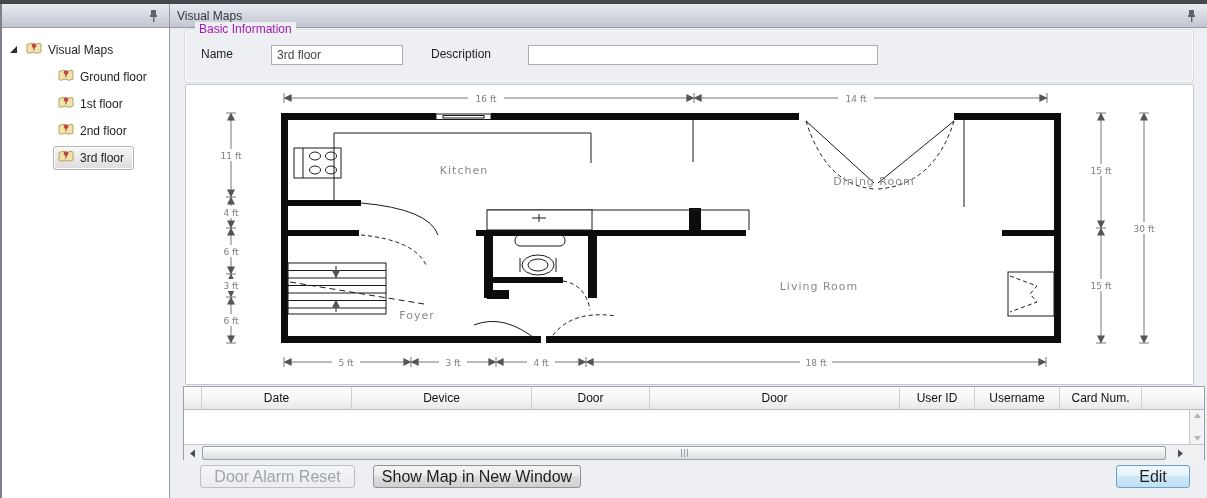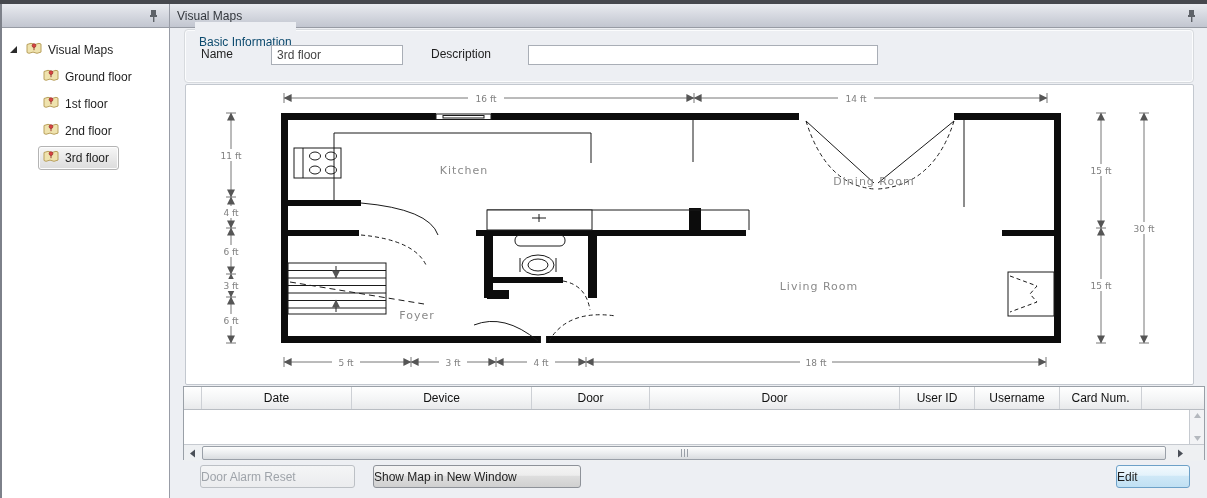--- a/index.html
+++ b/index.html
@@ -12,33 +12,33 @@
        background:linear-gradient(#e9ebf0,#d3d6de 55%,#c2c6d0);
        border-bottom:1px solid #979ba4;}
   .hdr .title{padding-left:7px;color:#33373d;}
   .pin{margin-left:auto;margin-right:10px;display:flex;align-items:center;cursor:pointer;}
   
   .sidebar{position:absolute;left:0;top:4px;bottom:0;width:167px;background:#fff;
            border-left:2px solid #7d818a;border-right:1px solid #989ca6;}
   .tree{padding-top:8px;}
   .tree-row{display:flex;align-items:center;height:27px;cursor:default;}
   .tree-row.root{padding-left:7px;}
-  .tree-row.child{padding-left:36px;}
+  .tree-row.child{padding-left:51px;}
   .expander{width:12px;display:flex;align-items:center;}
   .item-box{display:flex;align-items:center;gap:6px;padding:3px 9px 3px 4px;border:1px solid transparent;border-radius:3px;}
   .item-box.sel{background:linear-gradient(#f7f7f7,#eaeaea 45%,#dcdcdc);border-color:#b4b4b4;
                 box-shadow:inset 0 0 0 1px #fdfdfd;}
   .tree-label{white-space:nowrap;}
   
   .main{position:absolute;left:170px;top:4px;right:0;bottom:0;background:#edeff3;}
   .content{position:absolute;left:0;top:23px;right:0;bottom:0;}
   
   .groupbox{position:absolute;left:14px;top:2px;width:1008px;height:52px;
             border:1px solid #d7dade;border-radius:4px;box-shadow:inset 0 0 0 1px #fbfcfd;}
-  .groupbox .legend{position:absolute;left:10px;top:-8px;background:#edeff3;padding:13px 4px;color:#0c4a6e;}
+  .groupbox .legend{position:absolute;left:10px;top:-8px;background:#edeff3;padding:0 4px;color:#a21caf;}
   .fld-label{position:absolute;color:#1e1e1e;}
   .tbox{position:absolute;height:20px;border:1px solid #a9aeb6;background:#fff;
         font-family:"Liberation Sans",sans-serif;font-size:12px;color:#444;padding:0 5px;box-sizing:border-box;}
   
   .map-panel{position:absolute;left:15px;top:57px;width:1007px;height:299px;background:#fff;
              border:1px solid #c3c8cf;border-radius:2px;}
   .map-panel svg{display:block;}
   
   .table-block{position:absolute;left:13px;top:359px;width:1022px;height:74px;
                border:1px solid #9aa0a7;box-sizing:border-box;background:#14532d;}
@@ -52,24 +52,24 @@
   .vscroll{width:15px;background:#f2f3f5;border-left:1px solid #c6cad0;display:flex;
            flex-direction:column;align-items:center;justify-content:space-between;padding:2px 0;box-sizing:border-box;}
   .hscroll{display:flex;align-items:center;height:16px;background:#eef0f2;border-top:1px solid #c6cad0;}
   .sb-btn{width:17px;height:100%;display:flex;align-items:center;justify-content:center;cursor:pointer;}
   .thumb{flex:1;height:12px;margin:0 6px 0 1px;border:1px solid #9aa0a8;border-radius:2px;
          background:linear-gradient(#fdfdfd,#eceef0 50%,#d9dcdf);display:flex;align-items:center;justify-content:center;cursor:pointer;}
   .grip{display:flex;gap:2px;}
   .grip i{width:1px;height:8px;background:#9aa0a8;}
   .corner{width:15px;height:100%;background:#eef0f2;}
   
-  .btn{position:absolute;height:23px;display:flex;align-items:center;
+  .btn{position:absolute;height:23px;display:flex;align-items:center;justify-content:center;
        border:1px solid #8e9299;border-radius:3px;cursor:pointer;color:#1e1e1e;
        background:linear-gradient(#f4f4f4,#ededed 45%,#dedede 46%,#d0d0d0);
-       font-family:"Liberation Sans",sans-serif;font-size:12px;box-sizing:border-box;}
+       font-family:"Liberation Sans",sans-serif;font-size:16px;box-sizing:border-box;}
   .btn.disabled{color:#9fa4aa;border-color:#bcc0c5;background:linear-gradient(#f4f5f6,#ebecee);cursor:default;}
   .btn.primary{border-color:#6da1c8;background:linear-gradient(#f2f9fd,#e3f2fb 45%,#cfe8f7 46%,#c0e0f3);}
 </style>
 </head>
 <body>
 
 <div class="page">
   <div class="top-edge"></div>
 
   <div class="sidebar">

